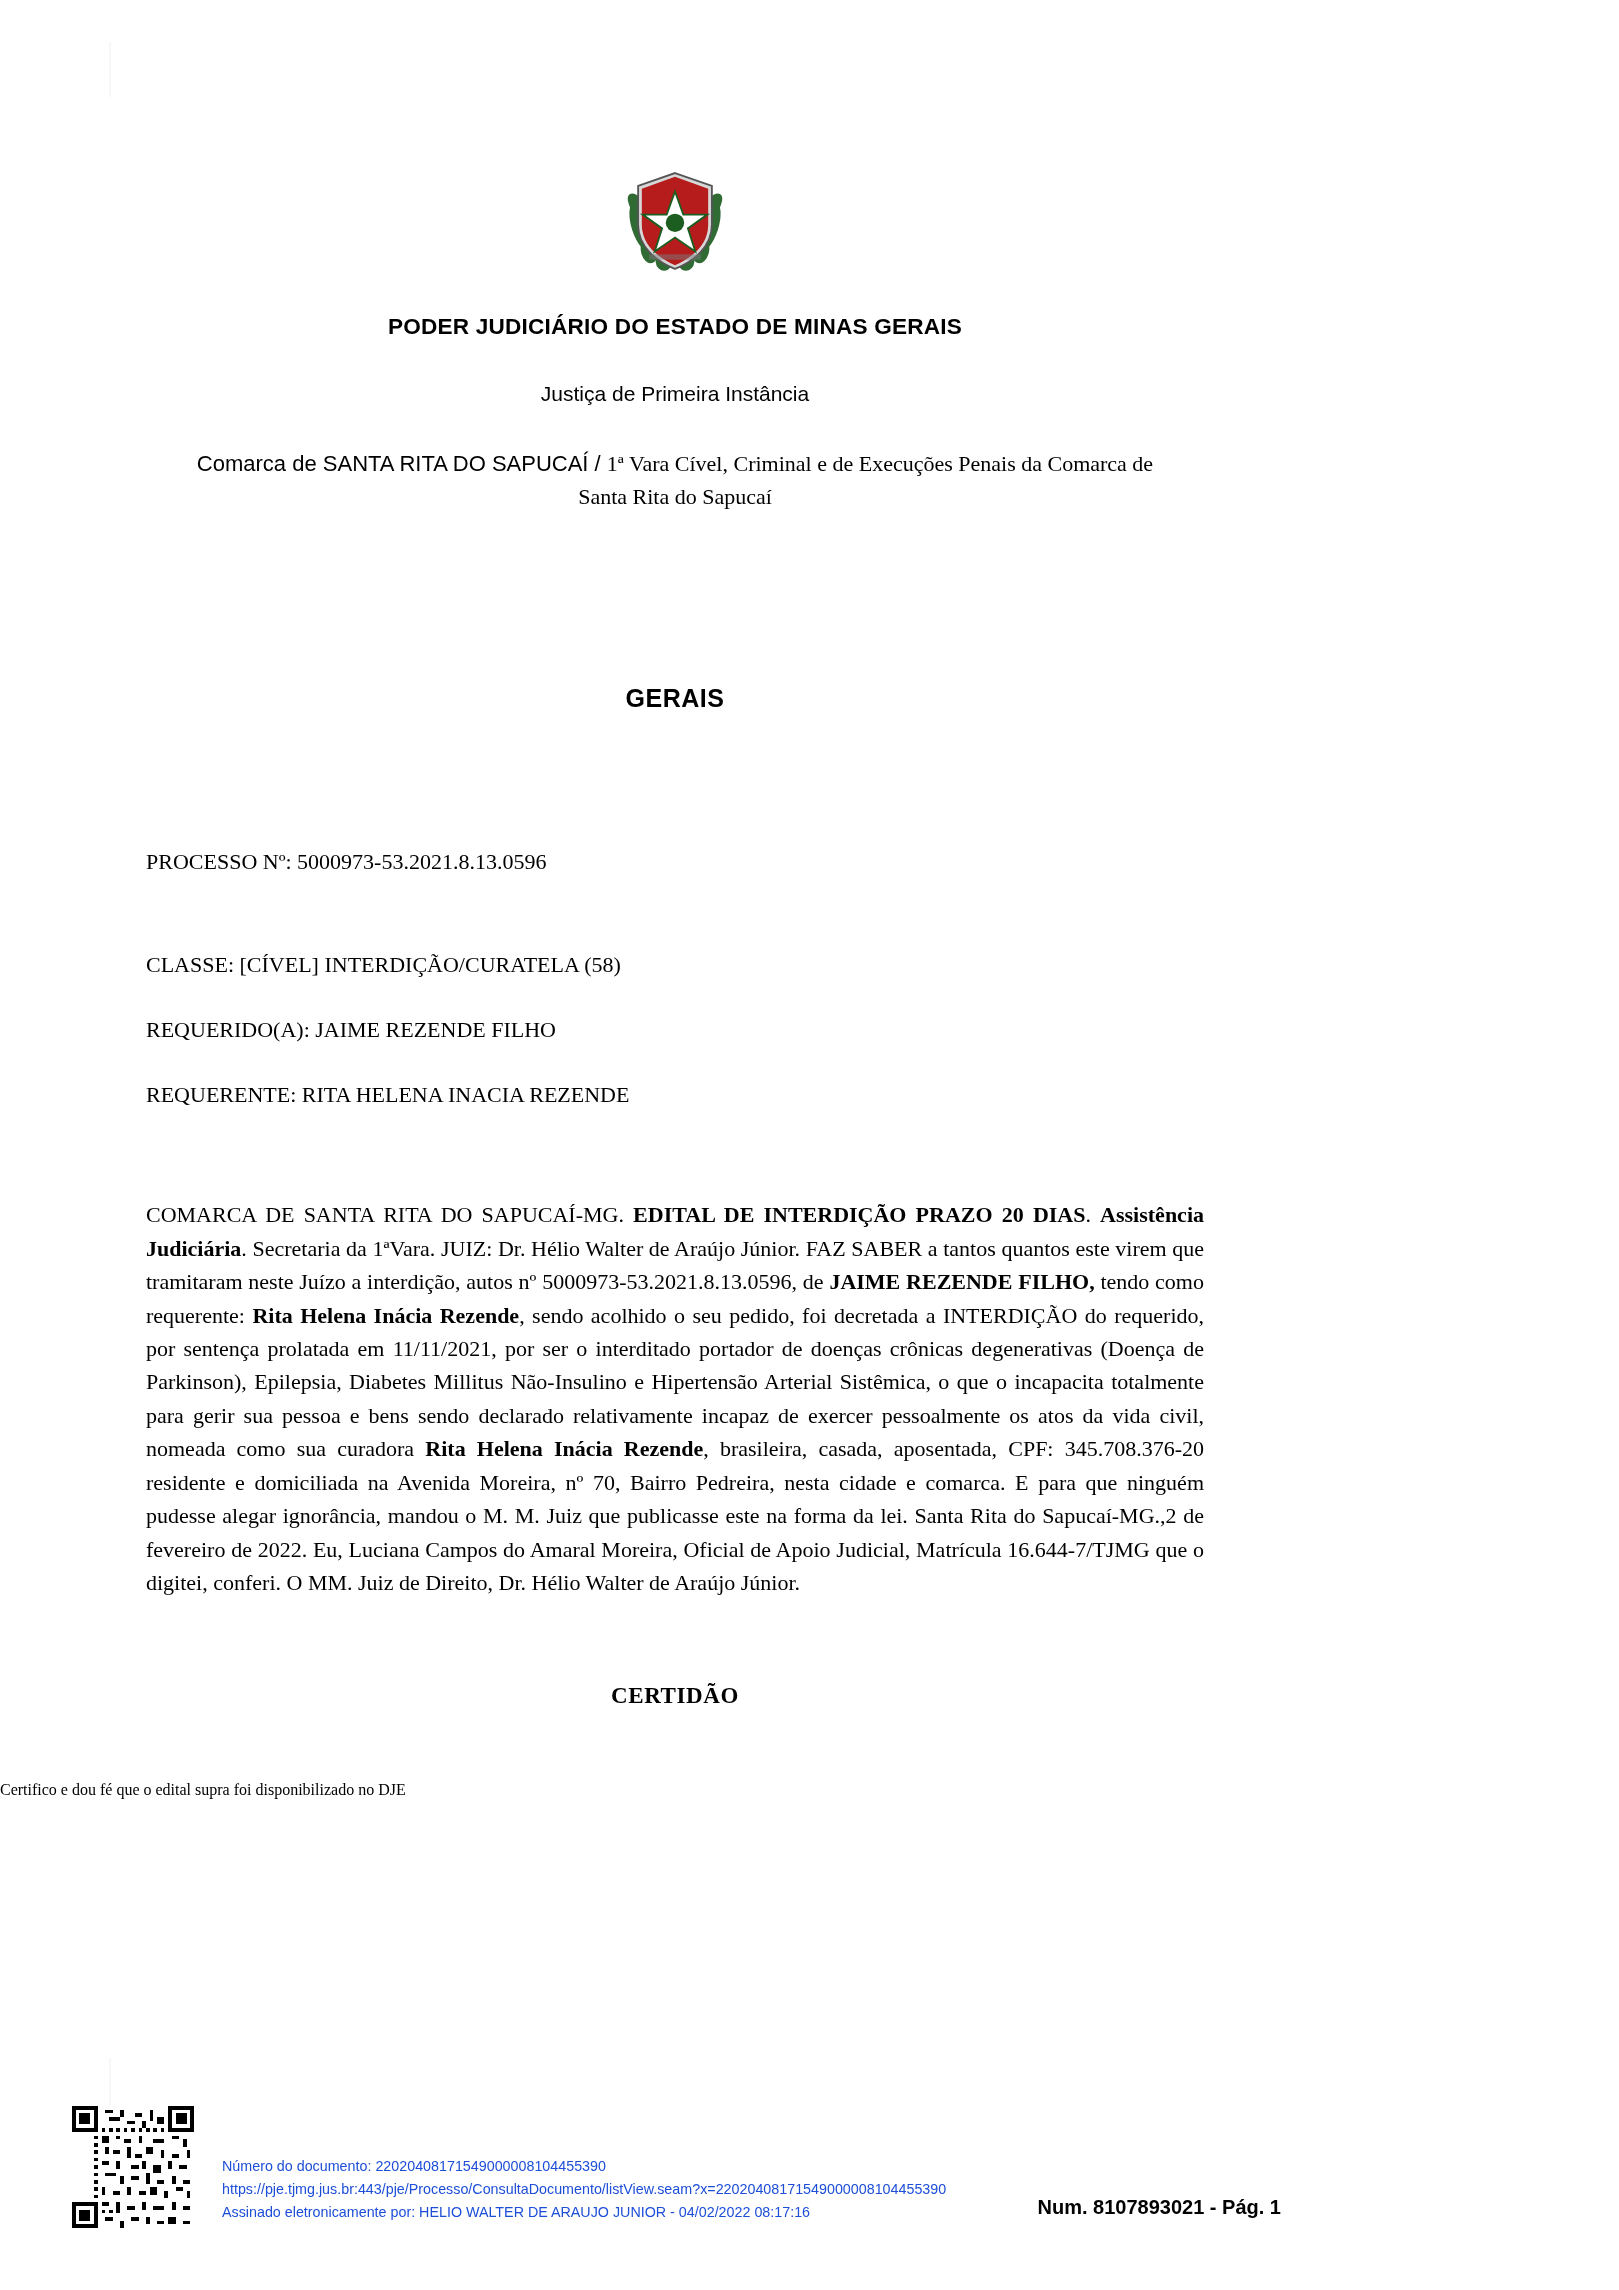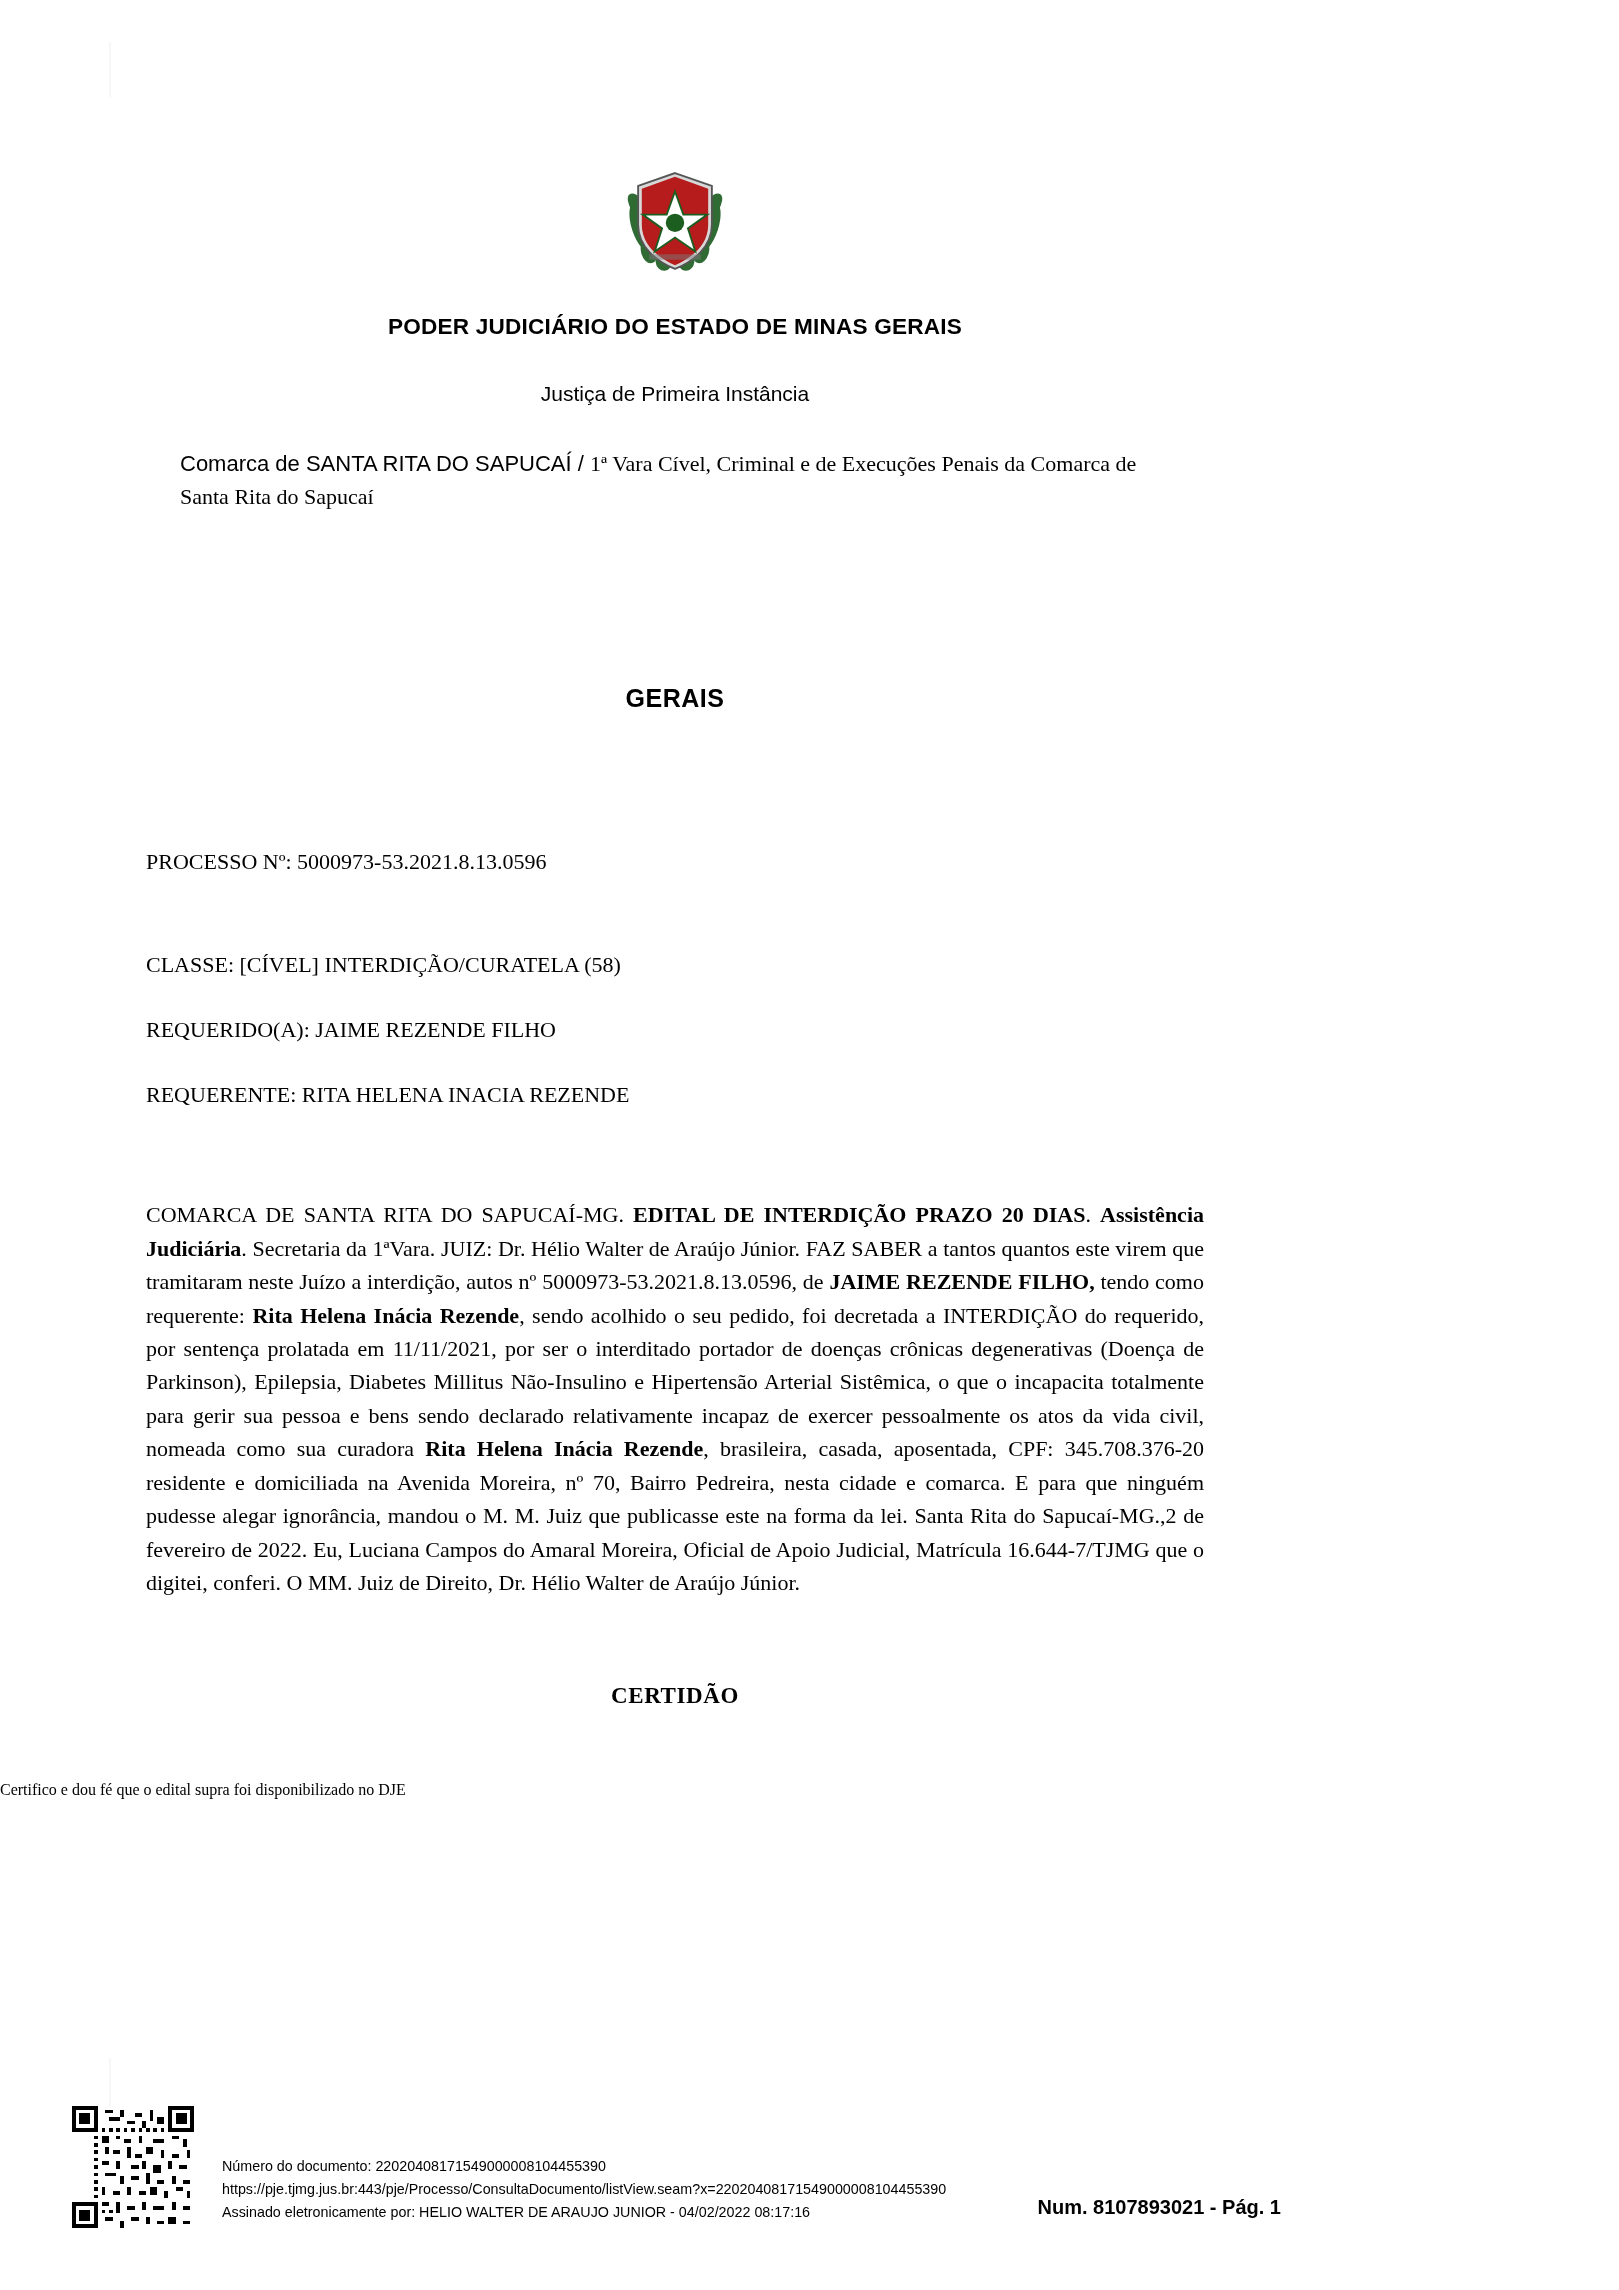--- a/index.html
+++ b/index.html
@@ -39,20 +39,21 @@
     letter-spacing: 0.2px;
     margin-top: 29.5px;
   }
   .instancia {
     text-align: center;
     font-family: "Liberation Sans", sans-serif;
     font-size: 21px;
     margin-top: 42px;
   }
   .comarca {
+    text-align: center;
     font-size: 22px;
     margin-top: 41px;
     line-height: 1.5;
     padding: 0 180px;
   }
   .comarca .sans {
     font-family: "Liberation Sans", sans-serif;
   }
   .comarca .serif {
     font-family: "Liberation Serif", serif;
@@ -120,21 +121,21 @@
     width: 122px;
     height: 122px;
   }
   .footer-text {
     position: absolute;
     left: 222px;
     bottom: 29.5px;
     font-family: "Liberation Sans", sans-serif;
     font-size: 14.3px;
     line-height: 1.62;
-    color: #000000;
+    color: #1d4ed8;
   }
   .footer-num {
     position: absolute;
     right: 69px;
     bottom: 35px;
     font-family: "Liberation Sans", sans-serif;
     font-size: 20px;
     font-weight: bold;
   }
   .fade-mark {

